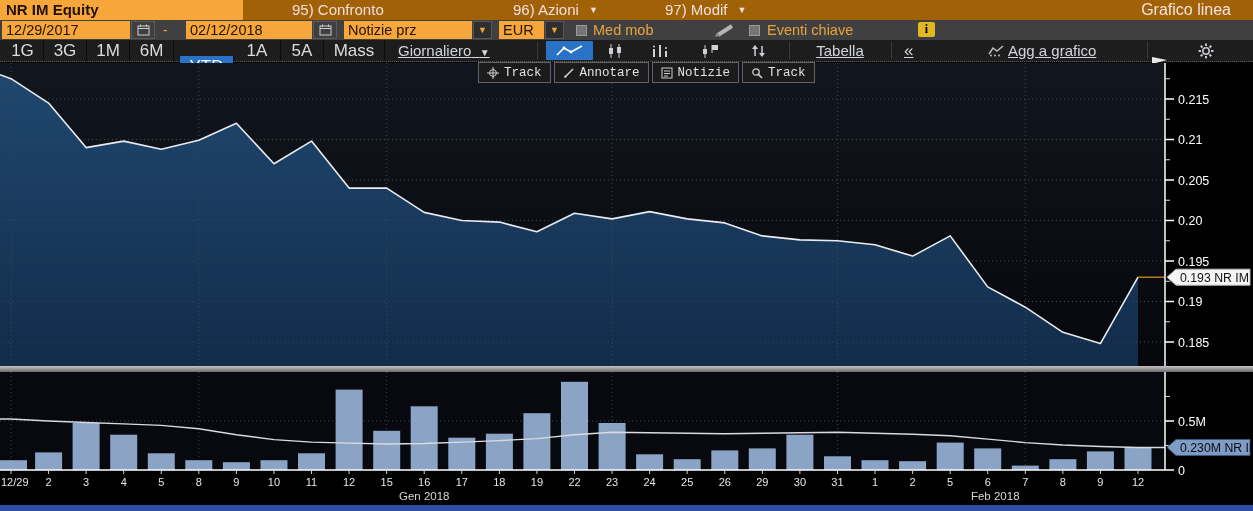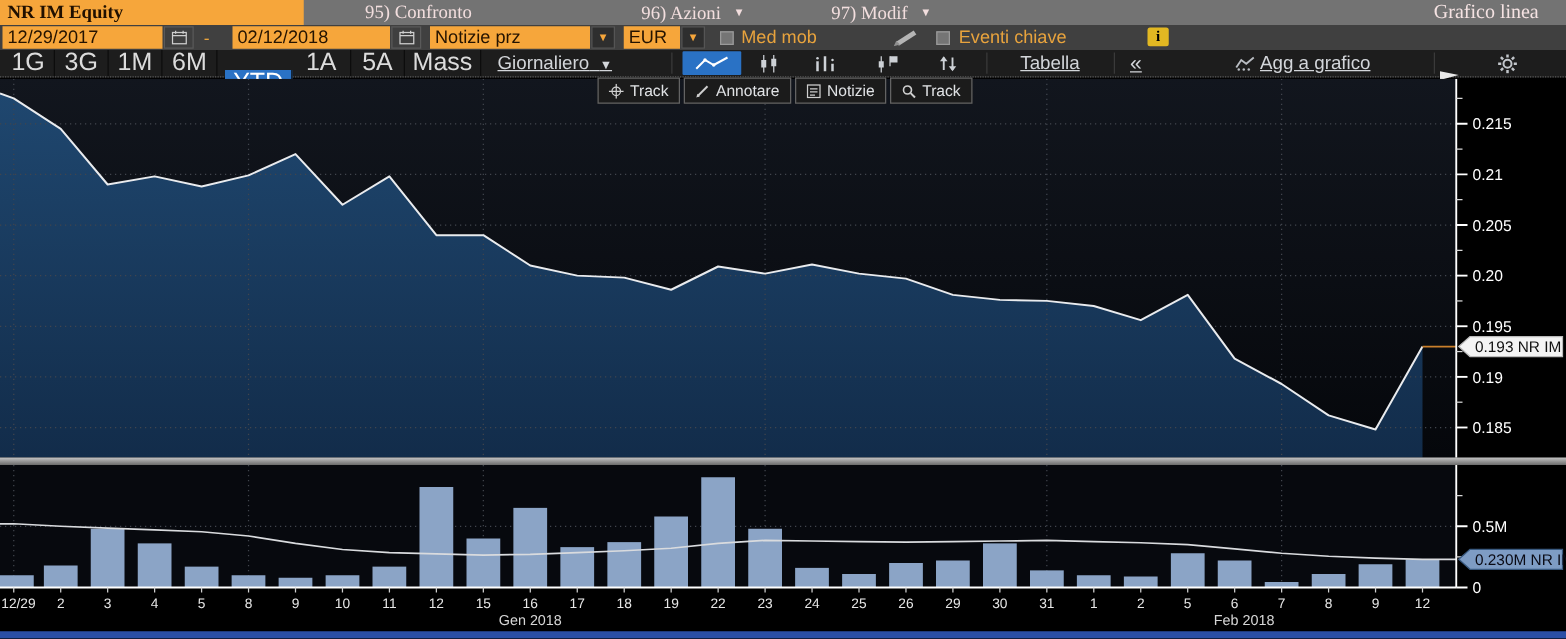--- a/index.html
+++ b/index.html
@@ -1,48 +1,48 @@
 <!DOCTYPE html>
 <html><head>
 <meta charset="utf-8">
 <style>
   html,body{margin:0;padding:0;background:#000;}
   body{width:1253px;height:511px;position:relative;overflow:hidden;
        font-family:"Liberation Sans","DejaVu Sans",sans-serif;-webkit-font-smoothing:antialiased;}
   .abs{position:absolute;}
   
-  .row1{position:absolute;top:0;left:0;width:1253px;height:20px;background:#737373;font-family:Liberation Serif, serif;}
+  .row1{position:absolute;top:0;left:0;width:1253px;height:20px;background:#a16207;}
   .security{position:absolute;top:0;left:0;width:243px;height:20px;background:#f6a63b;
             color:#201000;font-size:15px;font-weight:bold;line-height:20px;padding-left:6px;box-sizing:border-box;}
   .menu-item{position:absolute;top:0;height:20px;line-height:20px;color:#f2dede;font-size:15px;white-space:nowrap;}
   .dd-arrow{font-size:9px;color:#f2dede;margin-left:10px;vertical-align:2px;}
   .screen-title{position:absolute;top:0;right:22px;height:20px;line-height:20px;color:#f5e3e3;font-size:16px;}
   
   .row2{position:absolute;top:20px;left:0;width:1253px;height:20px;background:#404040;}
   .ofield{position:absolute;top:1px;height:18px;line-height:18px;background:#f6a63b;color:#241300;
           font-size:14.5px;padding:0 4px;box-sizing:border-box;white-space:nowrap;}
   .calbtn{position:absolute;top:1px;width:24px;height:18px;background:#3f3f3f;border:1px solid #5a5a5a;
           box-sizing:border-box;display:flex;align-items:center;justify-content:center;}
   .ddbtn{position:absolute;top:1px;width:19px;height:18px;background:#2e2e2e;border:1px solid #555;
          box-sizing:border-box;color:#f6a63b;font-size:9px;text-align:center;line-height:16px;}
   .dash{position:absolute;top:1px;line-height:18px;color:#e8a33d;font-size:14px;}
   .cbox{position:absolute;top:5px;width:11px;height:11px;background:#757575;border:1px solid #9a9a9a;box-sizing:border-box;}
   .amber{position:absolute;top:1px;line-height:18px;color:#e8a33d;font-size:14.5px;white-space:nowrap;}
   .infob{position:absolute;top:2px;width:17px;height:15px;background:#e2b822;border-radius:2px;color:#000;
          font-family:"Liberation Serif","DejaVu Serif",serif;font-weight:bold;font-size:12px;text-align:center;line-height:15px;}
   
   .row3{position:absolute;top:40px;left:0;width:1253px;height:22px;background:#1d1d1d;border-bottom:1px dotted #5a5a5a;box-sizing:border-box;}
-  .tab{position:absolute;top:0;height:21px;line-height:21px;text-align:center;color:#dcdcdc;font-size:20px;border-right:1px solid #0c0c0c;}
+  .tab{position:absolute;top:0;height:21px;line-height:21px;text-align:center;color:#dcdcdc;font-size:17px;border-right:1px solid #0c0c0c;}
   .tab.sel{background:#2a72c5;color:#fff;margin-top:16px;}
   .r3txt{position:absolute;top:0;height:21px;line-height:21px;color:#d3d6da;font-size:15px;white-space:nowrap;text-decoration:underline;}
   .sep{position:absolute;top:2px;width:1px;height:17px;background:#3a3a3a;}
   .icbtn{position:absolute;top:1px;height:19px;display:flex;align-items:center;justify-content:center;}
   .icbtn.sel{background:#2a72c5;border-radius:1px;}
   
-  .cbtns{position:absolute;top:62px;left:478px;display:flex;gap:3px;}
+  .cbtns{position:absolute;top:62px;left:478px;display:flex;gap:3px;font-family:Liberation Mono, monospace;}
   .cbtn{display:flex;align-items:center;gap:5px;height:19px;background:#1b1b1b;border:1px solid #636363;
         color:#e0e2e5;font-size:12.5px;padding:0 8px;white-space:nowrap;}
   .handle{position:absolute;top:57px;left:1152px;width:0;height:0;
           border-left:15px solid #e8e8e8;border-top:3px solid transparent;border-bottom:4px solid transparent;}
   svg text{font-family:"Liberation Sans","DejaVu Sans",sans-serif;}
 </style>
 </head>
 <body>
 
 <div class="row1">

